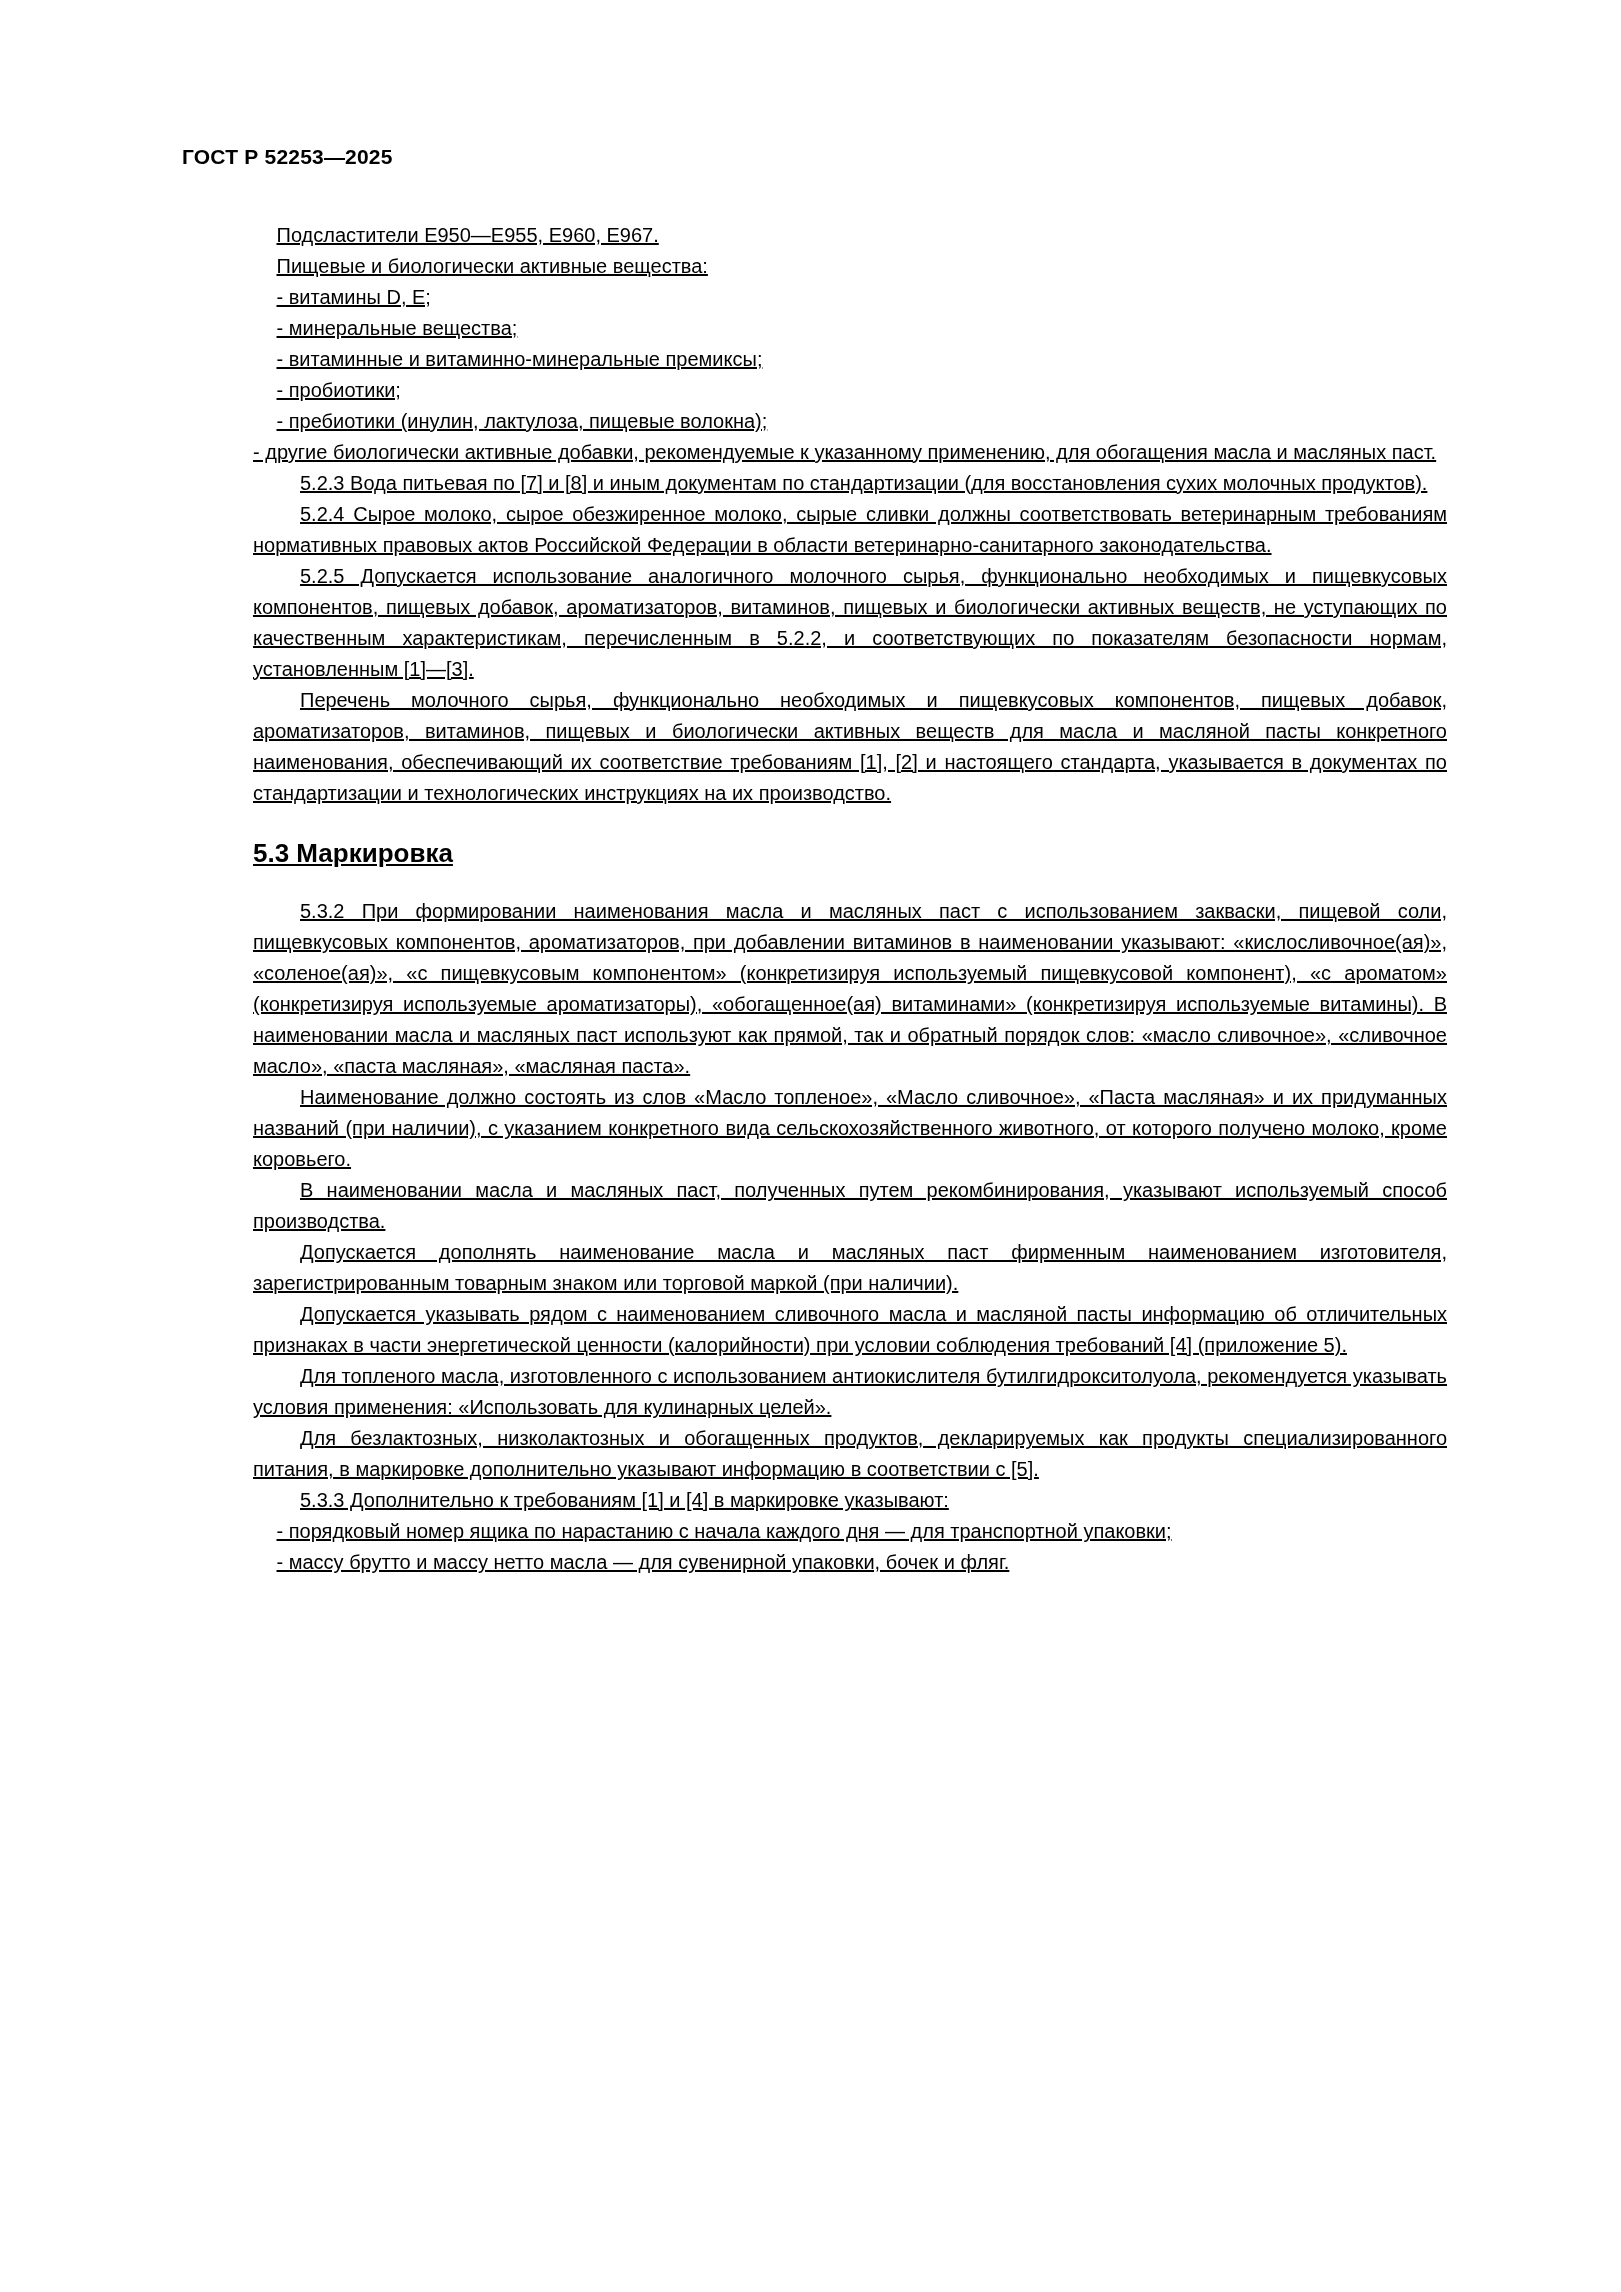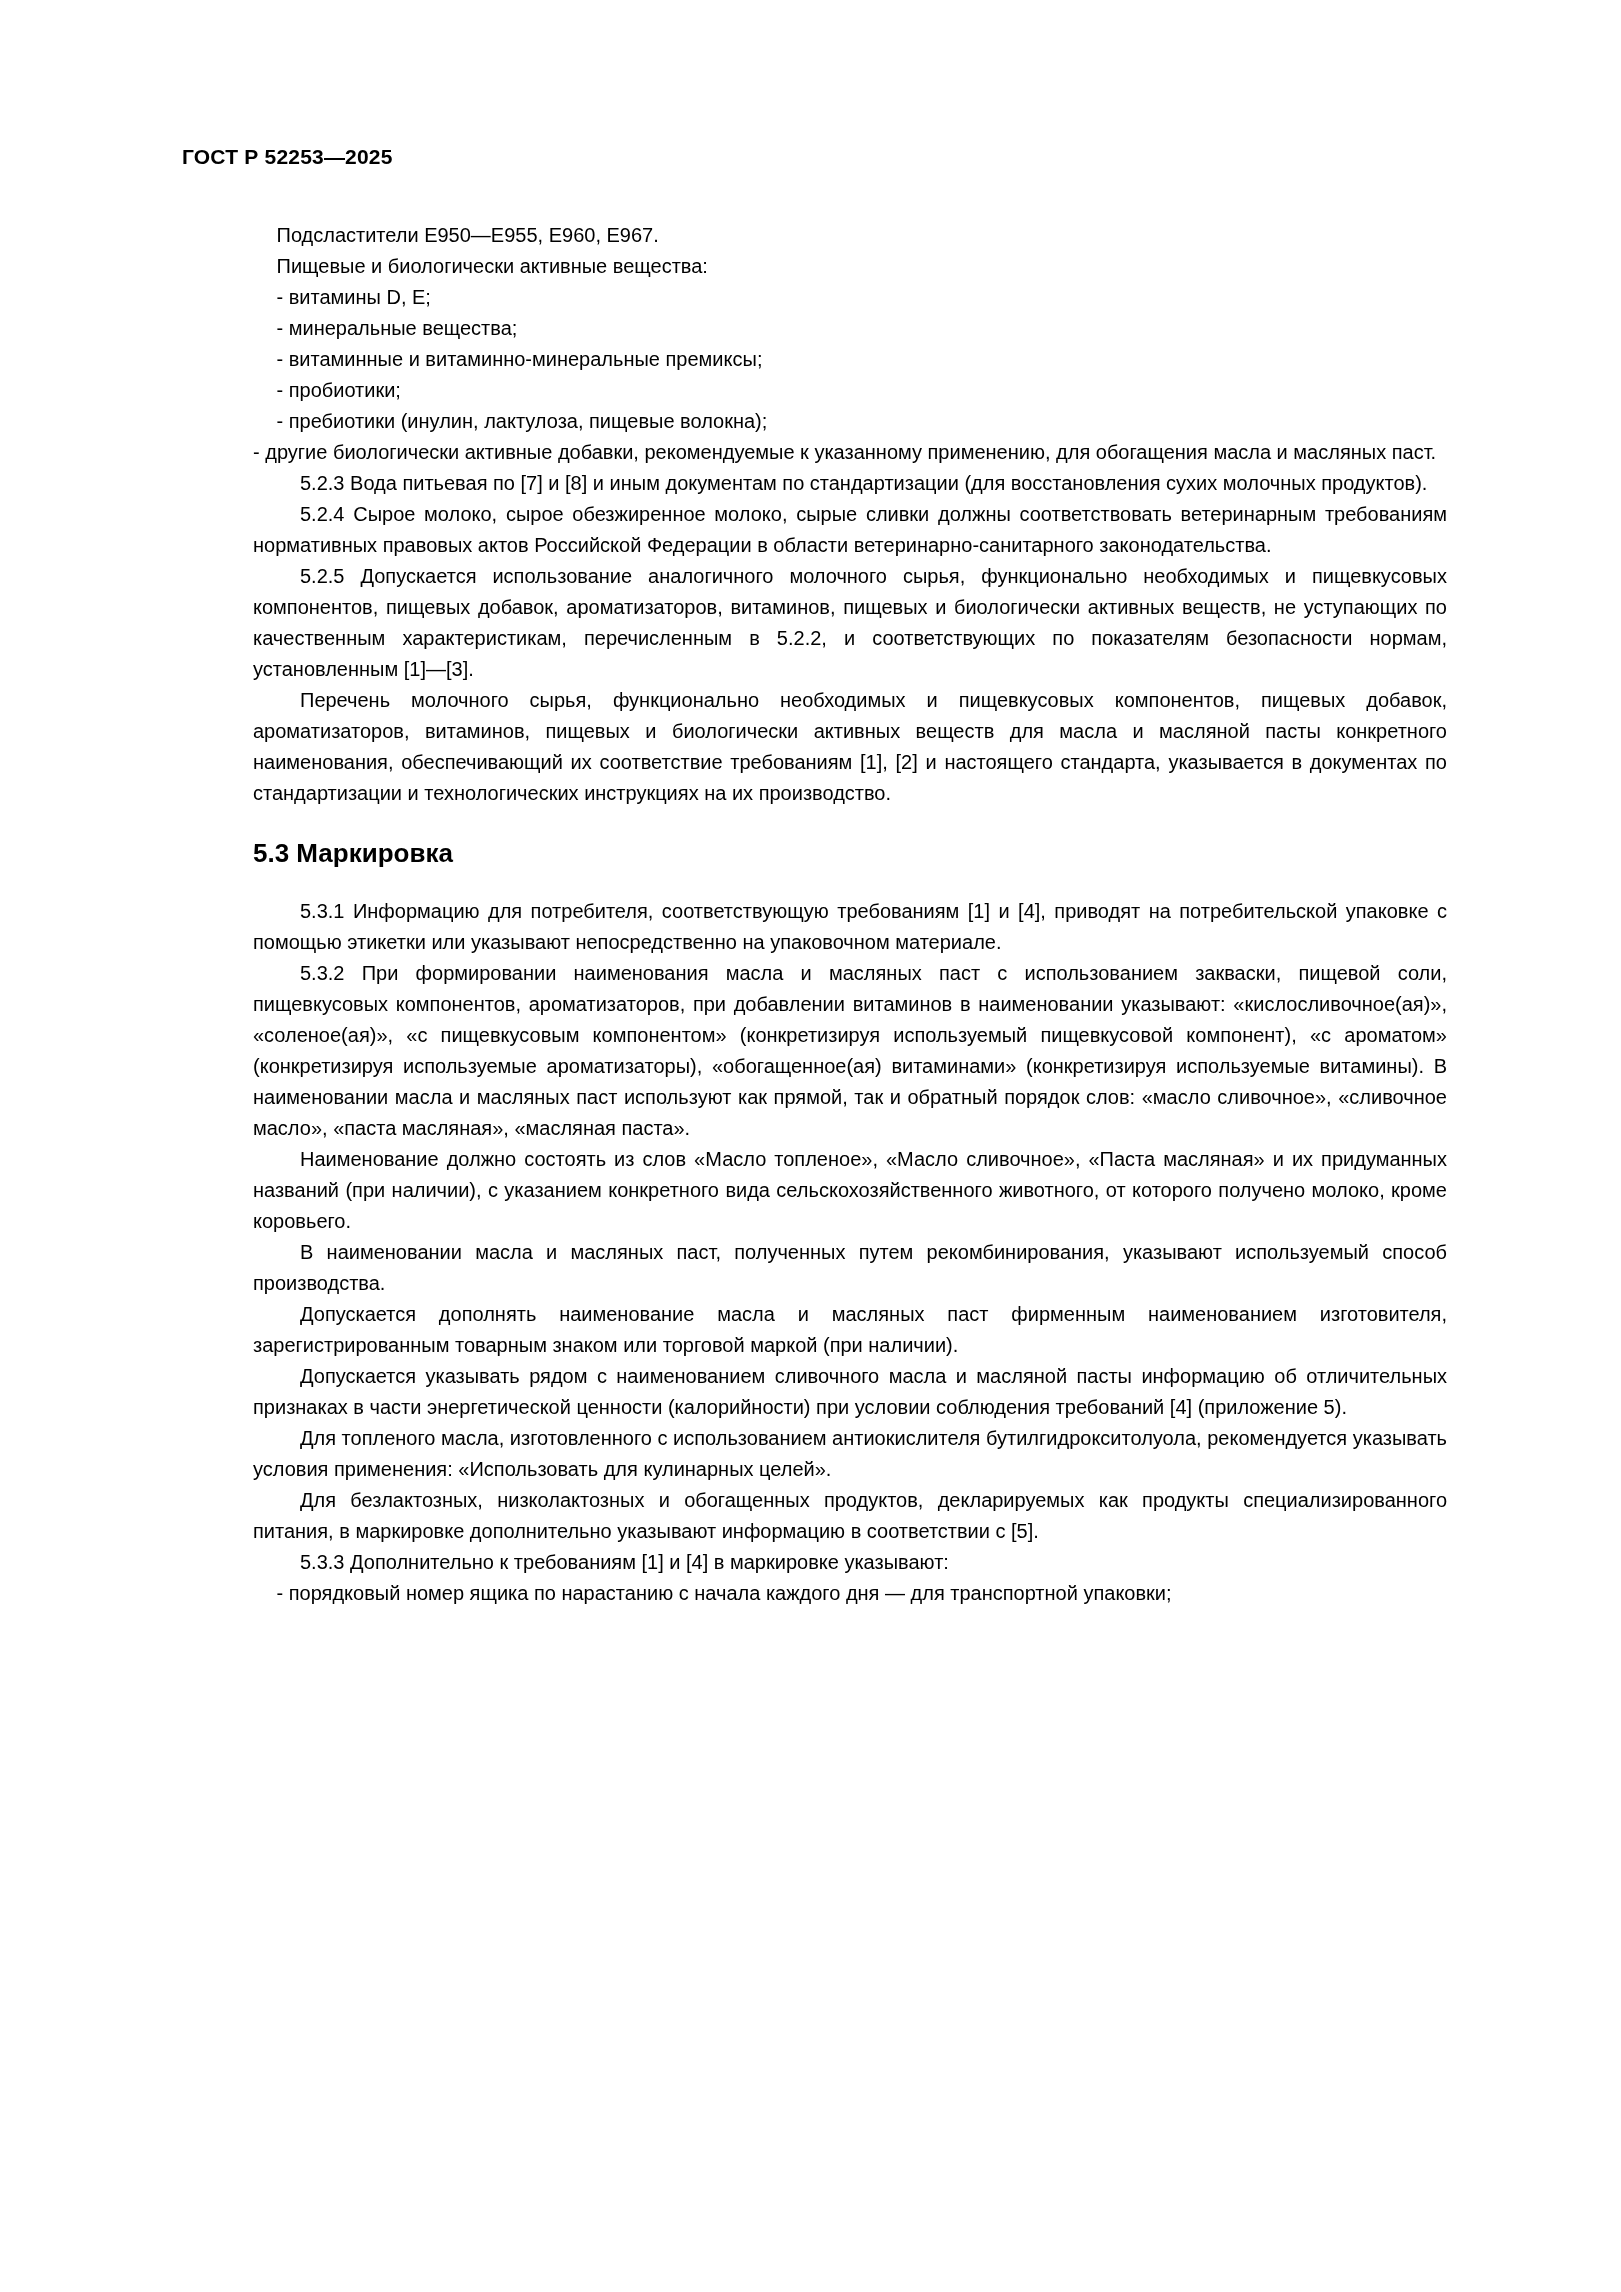--- a/index.html
+++ b/index.html
@@ -36,20 +36,21 @@
     width: 1264px;
     margin-left: 71px;
     width: 1194px;
   }
   p {
     margin: 0;
     font-size: 20px;
     line-height: 31px;
     text-align: justify;
     text-justify: inter-word;
+    text-decoration: underline;
   }
   p.indent {
     text-indent: 47px;
   }
   p.noindent {
     text-indent: 0;
   }
   p.list {
     text-indent: 0;
     padding-left: 23.5px;
@@ -87,21 +88,20 @@
       <p class="list">- пробиотики;</p>
       <p class="list">- пребиотики (инулин, лактулоза, пищевые волокна);</p>
       <p class="noindent">- другие биологически активные добавки, рекомендуемые к указанному применению, для обогащения масла и масляных паст.</p>
       <p class="indent">5.2.3  Вода питьевая по [7] и [8] и иным документам по стандартизации (для восстановления сухих молочных продуктов).</p>
       <p class="indent">5.2.4  Сырое молоко, сырое обезжиренное молоко, сырые сливки должны соответствовать ветеринарным требованиям нормативных правовых актов Российской Федерации в области ветеринарно-санитарного законодательства.</p>
       <p class="indent">5.2.5  Допускается использование аналогичного молочного сырья, функционально необходимых и пищевкусовых компонентов, пищевых добавок, ароматизаторов, витаминов, пищевых и биологически активных веществ, не уступающих по качественным характеристикам, перечисленным в 5.2.2, и соответствующих по показателям безопасности нормам, установленным [1]—[3].</p>
       <p class="indent">Перечень молочного сырья, функционально необходимых и пищевкусовых компонентов, пищевых добавок, ароматизаторов, витаминов, пищевых и биологически активных веществ для масла и масляной пасты конкретного наименования, обеспечивающий их соответствие требованиям [1], [2] и настоящего стандарта, указывается в документах по стандартизации и технологических инструкциях на их производство.</p>
 
       <p class="sec-head">5.3  Маркировка</p>
 
-      <p class="indent">5.3.1  Информацию для потребителя, соответствующую требованиям [1] и [4], приводят на потребительской упаковке с помощью этикетки или указывают непосредственно на упаковочном материале.</p>
       <p class="indent">5.3.2  При формировании наименования масла и масляных паст с использованием закваски, пищевой соли, пищевкусовых компонентов, ароматизаторов, при добавлении витаминов в наименовании указывают: «кислосливочное(ая)», «соленое(ая)», «с пищевкусовым компонентом» (конкретизируя используемый пищевкусовой компонент), «с ароматом» (конкретизируя используемые ароматизаторы), «обогащенное(ая) витаминами» (конкретизируя используемые витамины). В наименовании масла и масляных паст используют как прямой, так и обратный порядок слов: «масло сливочное», «сливочное масло», «паста масляная», «масляная паста».</p>
       <p class="indent">Наименование должно состоять из слов «Масло топленое», «Масло сливочное», «Паста масляная» и их придуманных названий (при наличии), с указанием конкретного вида сельскохозяйственного животного, от которого получено молоко, кроме коровьего.</p>
       <p class="indent">В наименовании масла и масляных паст, полученных путем рекомбинирования, указывают используемый способ производства.</p>
       <p class="indent">Допускается дополнять наименование масла и масляных паст фирменным наименованием изготовителя, зарегистрированным товарным знаком или торговой маркой (при наличии).</p>
       <p class="indent">Допускается указывать рядом с наименованием сливочного масла и масляной пасты информацию об отличительных признаках в части энергетической ценности (калорийности) при условии соблюдения требований [4] (приложение 5).</p>
       <p class="indent">Для топленого масла, изготовленного с использованием антиокислителя бутилгидрокситолуола, рекомендуется указывать условия применения: «Использовать для кулинарных целей».</p>
       <p class="indent">Для безлактозных, низколактозных и обогащенных продуктов, декларируемых как продукты специализированного питания, в маркировке дополнительно указывают информацию в соответствии с [5].</p>
       <p class="indent">5.3.3  Дополнительно к требованиям [1] и [4] в маркировке указывают:</p>
       <p class="list">- порядковый номер ящика по нарастанию с начала каждого дня — для транспортной упаковки;</p>
       <p class="list">- массу брутто и массу нетто масла — для сувенирной упаковки, бочек и фляг.</p>

